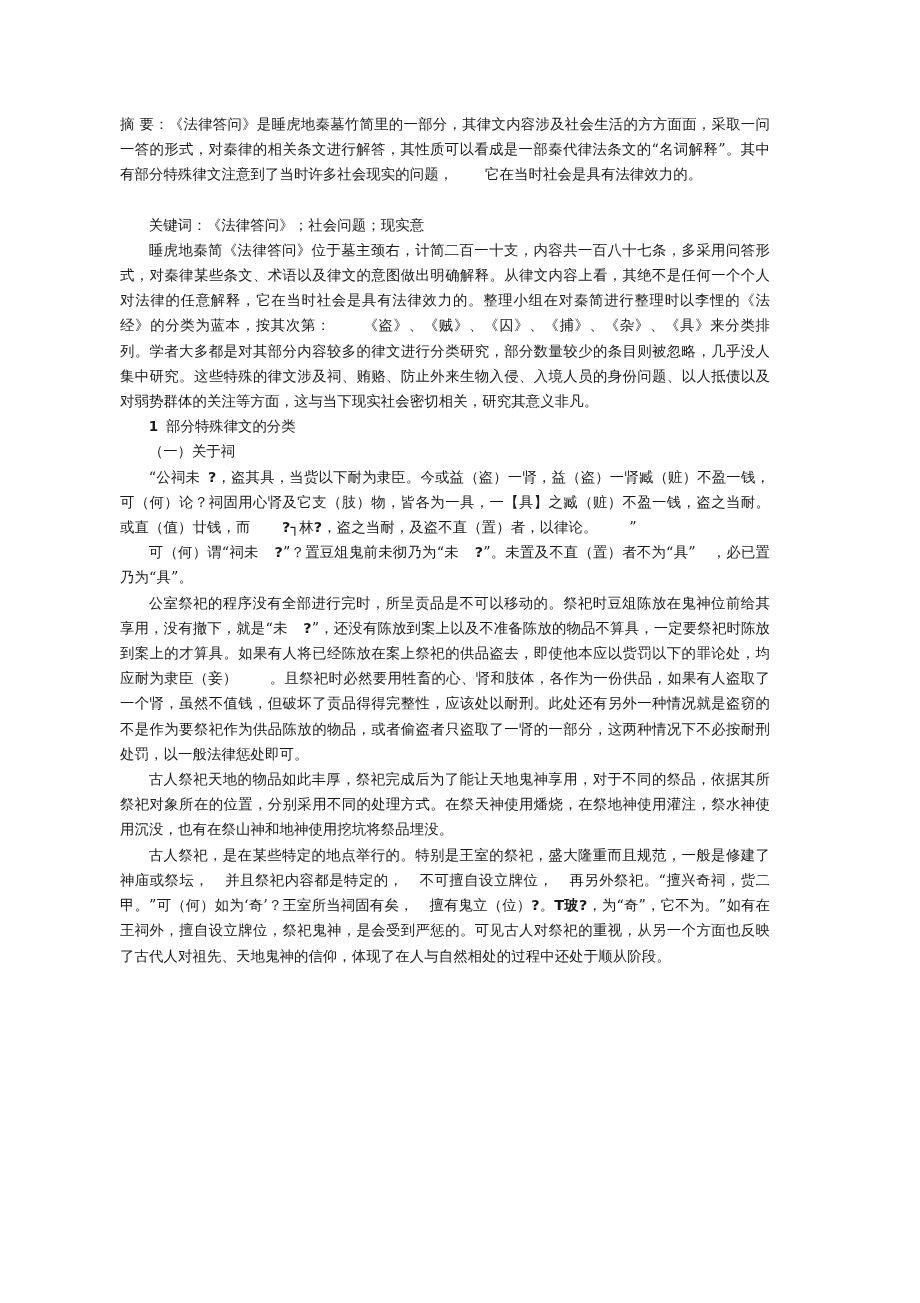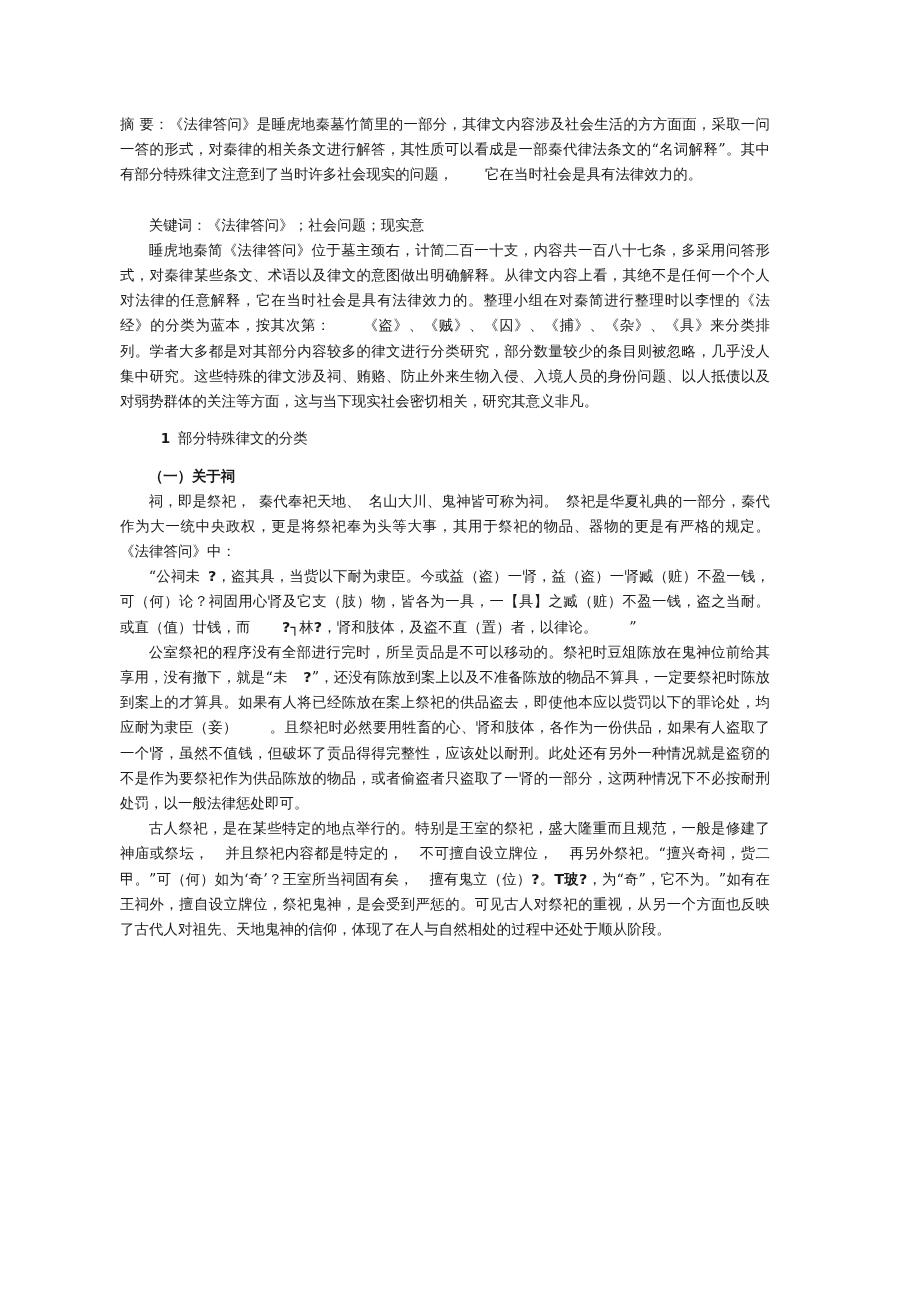--- a/index.html
+++ b/index.html
@@ -37,39 +37,38 @@
     letter-spacing: 0.1px;
     word-break: break-all;
   }
   .para.indent {
     text-indent: 2em;
   }
   .spacer-after-abstract {
     height: 25px;
   }
   .heading {
-    margin: 12px;
+    margin: 0;
     padding: 0;
     font-size: 14.4px;
     line-height: 25.2px;
     text-indent: 2em;
     font-weight: normal;
   }
   .heading-num {
     font-family: "DejaVu Sans", "Liberation Sans", sans-serif;
     font-weight: bold;
     font-size: 13.5px;
   }
   .subheading {
     margin: 0;
     padding: 0;
     font-size: 14.4px;
     line-height: 25.2px;
     text-indent: 2em;
-    font-weight: bold;
   }
   .gap {
     display: inline-block;
     width: 2.2em;
   }
   .gap-sm {
     display: inline-block;
     width: 1.1em;
   }
   .gap-xs {
@@ -92,26 +91,27 @@
     <div class="spacer-after-abstract"></div>
 
     <p class="para indent"><span>关键词：</span><span>《法律答问》；社会问题；现实意</span></p>
 
     <p class="para indent"><span>睡虎地秦简《法律答问》位于墓主颈右，计简二百一十支，内容共一百八十七条，多采用问答形式，对秦律某些条文、术语以及律文的意图做出明确解释。从律文内容上看，其绝不是任何一个个人对法律的任意解释，它在当时社会是具有法律效力的。整理小组在对秦简进行整理时以李悝的《法经》的分类为蓝本，按其次第：</span><span class="gap"></span><span>《盗》、《贼》、《囚》、《捕》、《杂》、《具》来分类排列。学者大多都是对其部分内容较多的律文进行分类研究，部分数量较少的条目则被忽略，几乎没人集中研究。这些特殊的律文涉及祠、贿赂、防止外来生物入侵、入境人员的身份问题、以人抵债以及对弱势群体的关注等方面，这与当下现实社会密切相关，研究其意义非凡。</span></p>
 
     <p class="heading"><span class="heading-num">1</span><span class="gap-xs"></span><span>部分特殊律文的分类</span></p>
 
     <p class="subheading"><span>（一）关于祠</span></p>
 
-    <p class="para indent"><span>祠，即是祭祀，</span><span class="gap-xs"></span><span>秦代奉祀天地、</span><span class="gap-xs"></span><span>名山大川、鬼神皆可称为祠。</span><span class="gap-xs"></span><span>祭祀是华夏礼典的一部分，秦代作为大一统中央政权，更是将祭祀奉为头等大事，其用于祭祀的物品、器物的更是有严格的规定。《法律答问》中：</span></p>
 
-    <p class="para indent"><span>“公祠未</span><span class="gap-xs"></span><span class="glyph-bad">?</span><span>，盗其具，当赀以下耐为隶臣。今或益（盗）一肾，益（盗）一肾臧（赃）不盈一钱，可（何）论？祠固用心肾及它支（肢）物，皆各为一具，一【具】之臧（赃）不盈一钱，盗之当耐。或直（值）廿钱，而</span><span class="gap"></span><span class="glyph-bad">?┐</span><span>林</span><span class="glyph-bad">?</span><span>，肾和肢体，及盗不直（置）者，以律论。</span><span class="gap"></span><span>”</span></p>
+    <p class="para indent"><span>“公祠未</span><span class="gap-xs"></span><span class="glyph-bad">?</span><span>，盗其具，当赀以下耐为隶臣。今或益（盗）一肾，益（盗）一肾臧（赃）不盈一钱，可（何）论？祠固用心肾及它支（肢）物，皆各为一具，一【具】之臧（赃）不盈一钱，盗之当耐。或直（值）廿钱，而</span><span class="gap"></span><span class="glyph-bad">?┐</span><span>林</span><span class="glyph-bad">?</span><span>，盗之当耐，及盗不直（置）者，以律论。</span><span class="gap"></span><span>”</span></p>
 
+    <p class="para indent"><span>可（何）谓“祠未</span><span class="gap-sm"></span><span class="glyph-bad">?</span><span>”？置豆俎鬼前未彻乃为“未</span><span class="gap-sm"></span><span class="glyph-bad">?</span><span>”。未置及不直（置）者不为“具”</span><span class="gap-sm"></span><span>，必已置乃为“具”。</span></p>
 
     <p class="para indent"><span>公室祭祀的程序没有全部进行完时，所呈贡品是不可以移动的。祭祀时豆俎陈放在鬼神位前给其享用，没有撤下，就是“未</span><span class="gap-sm"></span><span class="glyph-bad">?</span><span>”，还没有陈放到案上以及不准备陈放的物品不算具，一定要祭祀时陈放到案上的才算具。如果有人将已经陈放在案上祭祀的供品盗去，即使他本应以赀罚以下的罪论处，均应耐为隶臣（妾）</span><span class="gap"></span><span>。且祭祀时必然要用牲畜的心、肾和肢体，各作为一份供品，如果有人盗取了一个肾，虽然不值钱，但破坏了贡品得得完整性，应该处以耐刑。此处还有另外一种情况就是盗窃的不是作为要祭祀作为供品陈放的物品，或者偷盗者只盗取了一肾的一部分，这两种情况下不必按耐刑处罚，以一般法律惩处即可。</span></p>
 
 
+    <p class="para indent"><span>古人祭祀天地的物品如此丰厚，祭祀完成后为了能让天地鬼神享用，对于不同的祭品，依据其所祭祀对象所在的位置，分别采用不同的处理方式。在祭天神使用燔烧，在祭地神使用灌注，祭水神使用沉没，也有在祭山神和地神使用挖坑将祭品埋没。</span></p>
 
 
     <p class="para indent"><span>古人祭祀，是在某些特定的地点举行的。特别是王室的祭祀，盛大隆重而且规范，一般是修建了神庙或祭坛，</span><span class="gap-sm"></span><span>并且祭祀内容都是特定的，</span><span class="gap-sm"></span><span>不可擅自设立牌位，</span><span class="gap-sm"></span><span>再另外祭祀。“擅兴奇祠，赀二甲。”可（何）如为‘奇’？王室所当祠固有矣，</span><span class="gap-sm"></span><span>擅有鬼立（位）</span><span class="glyph-bad">?</span><span>。</span><span class="glyph-bad">T玻?</span><span>，为“奇”，它不为。”如有在王祠外，擅自设立牌位，祭祀鬼神，是会受到严惩的。可见古人对祭祀的重视，从另一个方面也反映了古代人对祖先、天地鬼神的信仰，体现了在人与自然相处的过程中还处于顺从阶段。</span></p>
 
   </div>
 </div>
 
 </body></html>

